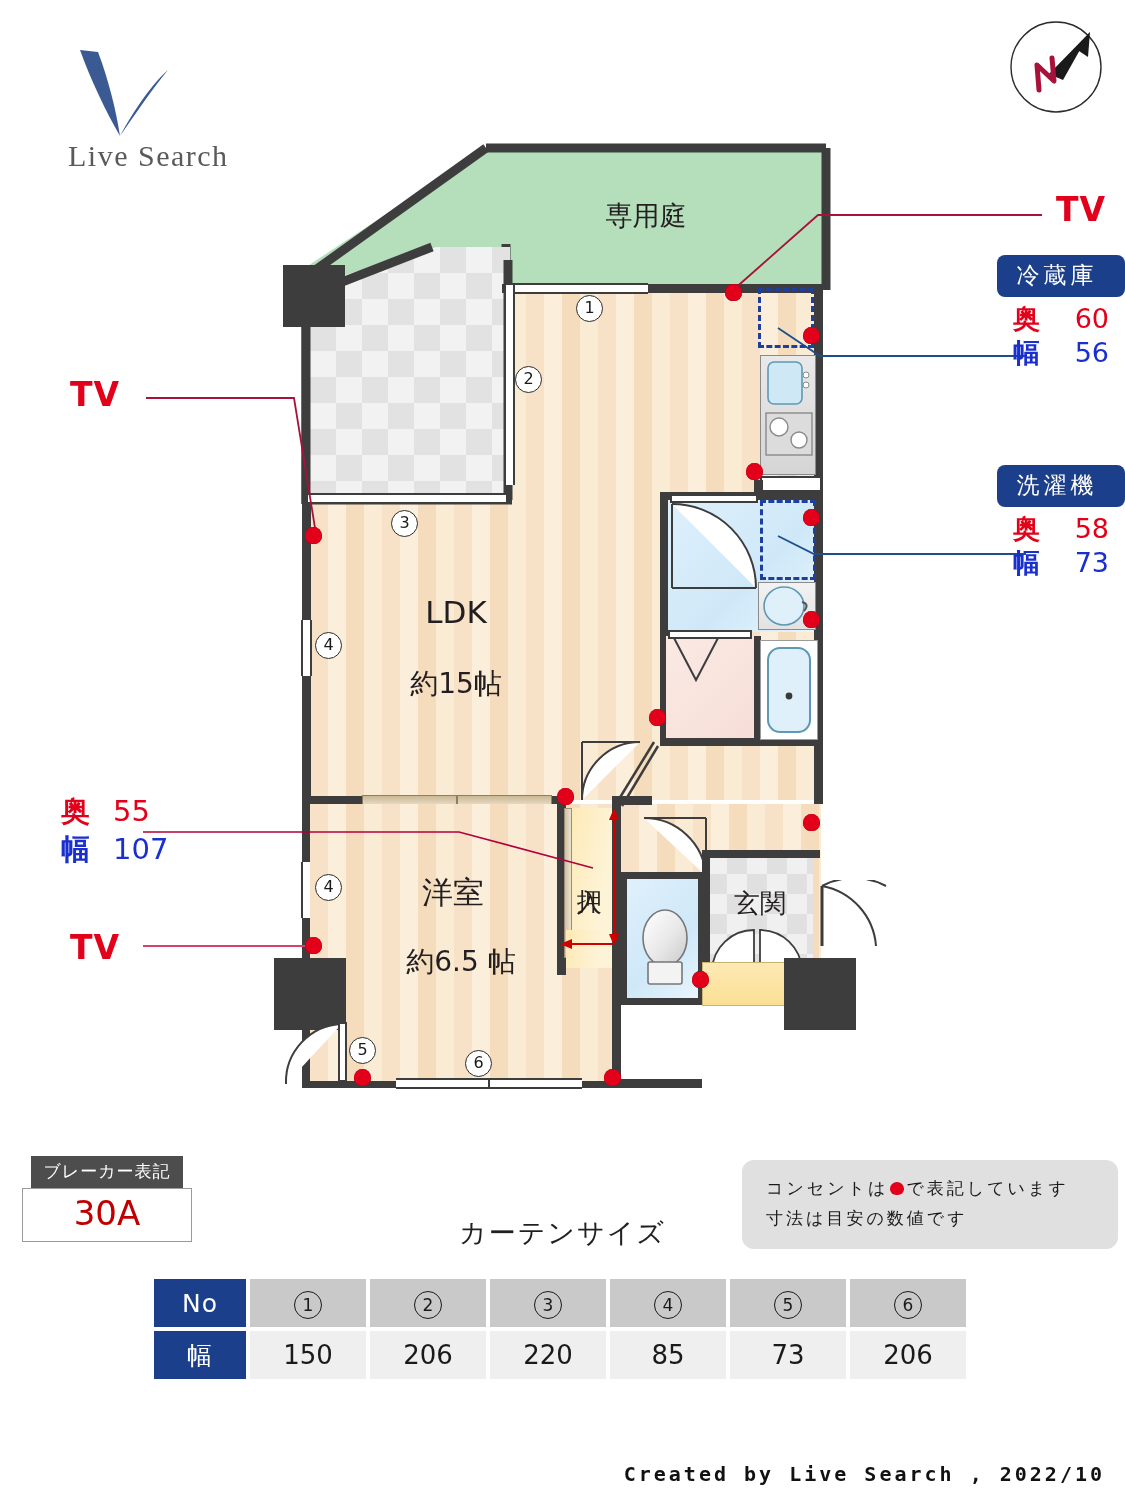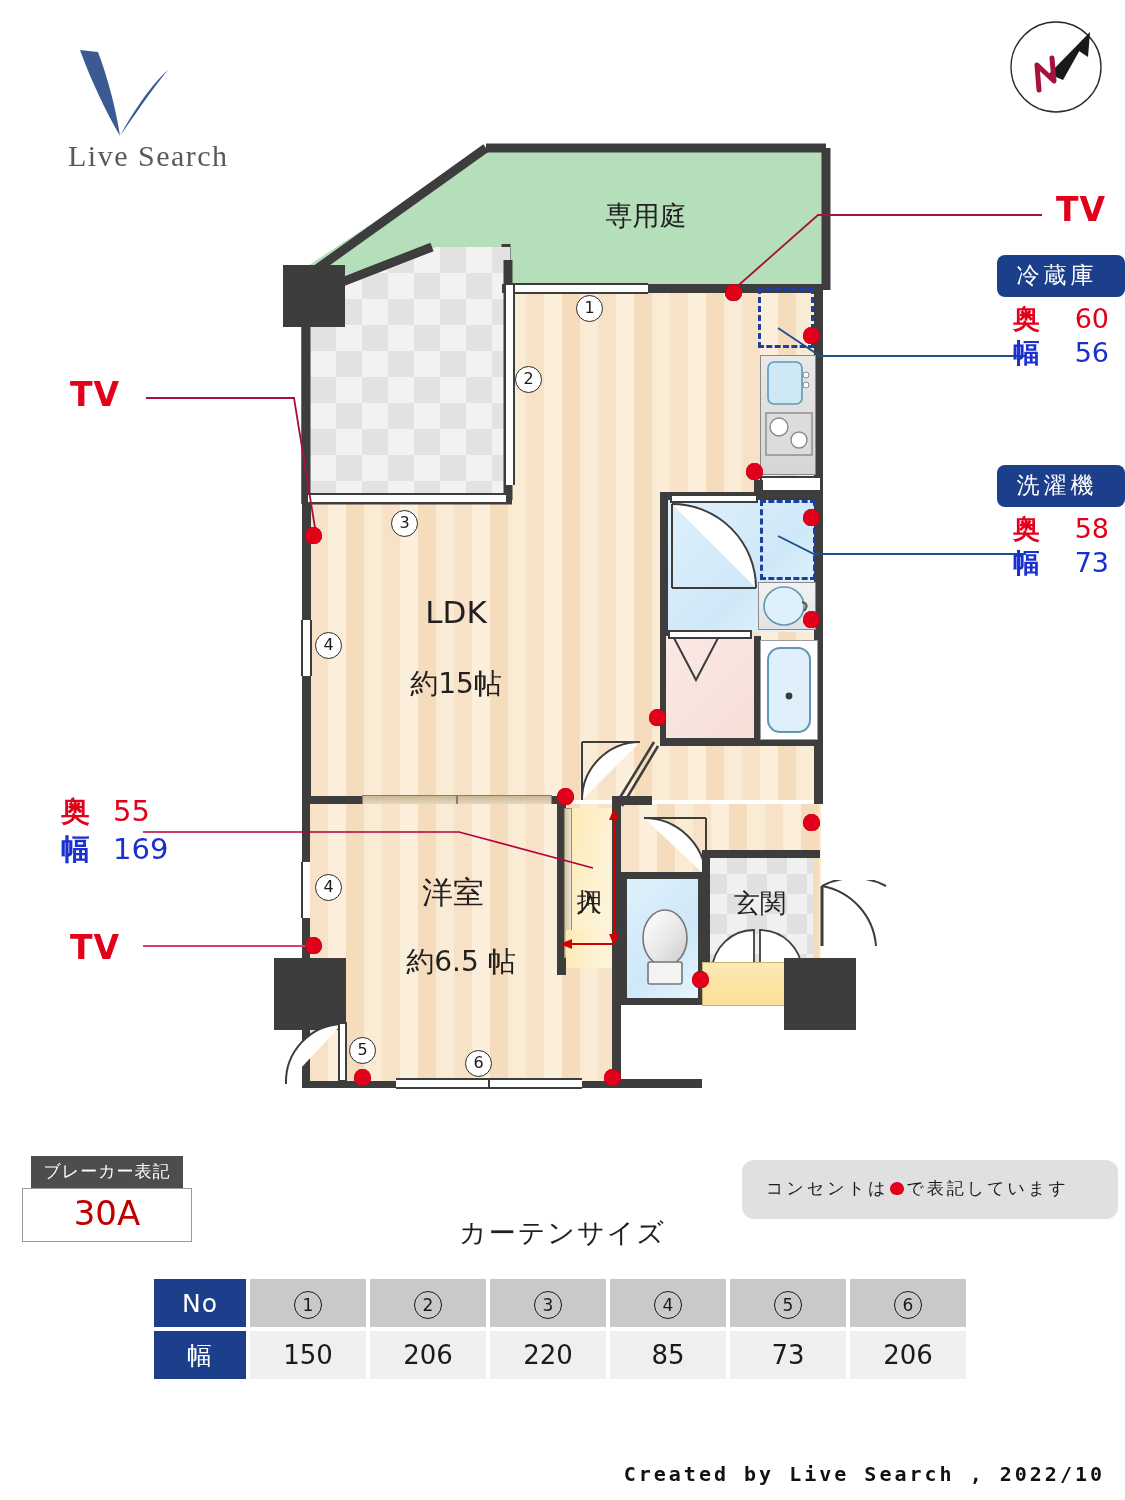--- a/index.html
+++ b/index.html
@@ -460,31 +460,32 @@
   <div class="row">
     <span class="k k-width">幅</span><span class="v v-width">73</span>
   </div>
 </div>
 
 <div id="left-dims">
   <div class="row">
     <span class="k k-depth">奥</span><span class="v-depth">55</span>
   </div>
   <div class="row">
-    <span class="k k-width">幅</span><span class="v-width">169</span>
+    <span class="k k-width">幅</span><span class="v-width">107</span>
   </div>
 </div>
 
 <div id="breaker" class="abs">
   <div class="hdr">ブレーカー表記</div>
   <div class="val">30A</div>
 </div>
 
 <div id="notes" class="abs">
   <div><span>コンセントは</span><span class="dot-inline"></span><span>で表記しています</span></div>
+  <div>寸法は目安の数値です</div>
 </div>
 
 <div id="curtain-title" class="abs">カーテンサイズ</div>
 
 <table id="curtain-table" class="abs">
   <tbody>
       <tr>
     <td class="hdr">No</td>
     <td class="nocell"><span class="tblcircle">1</span></td>
     <td class="nocell"><span class="tblcircle">2</span></td>

